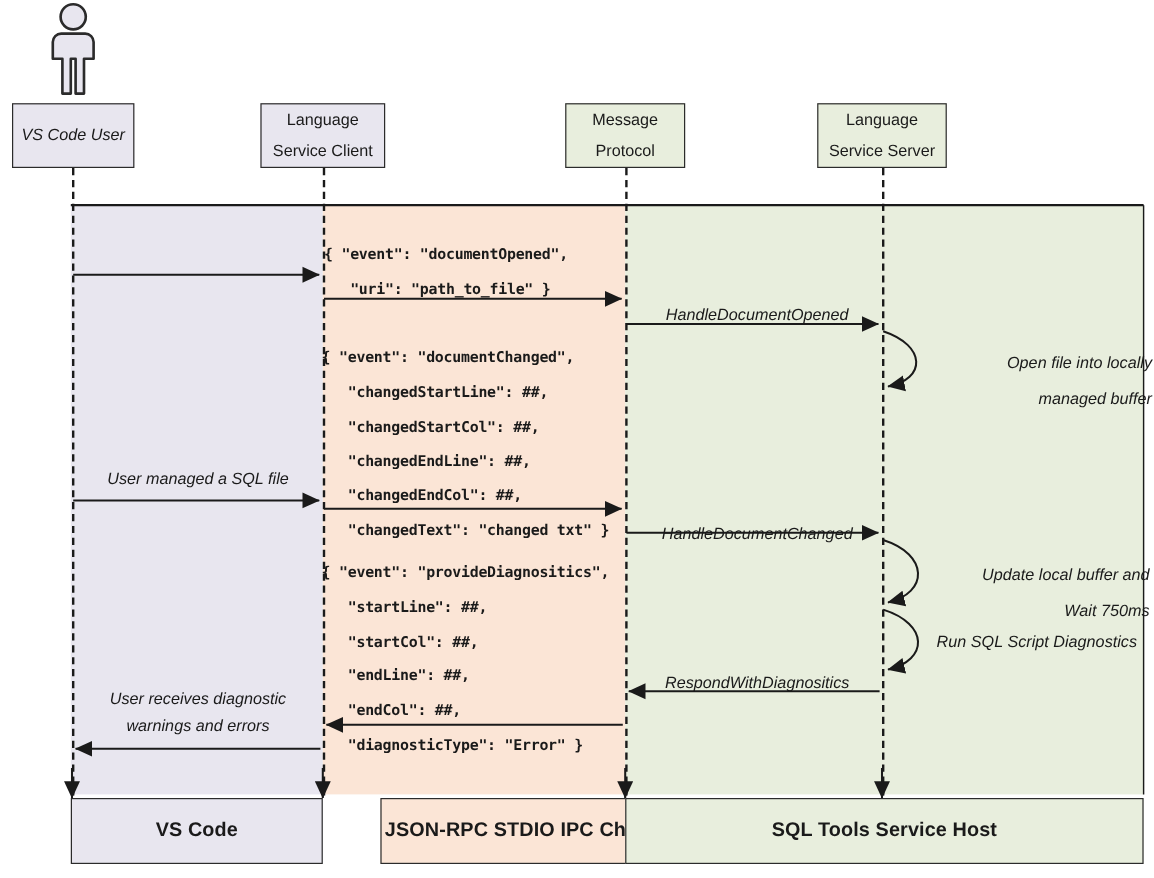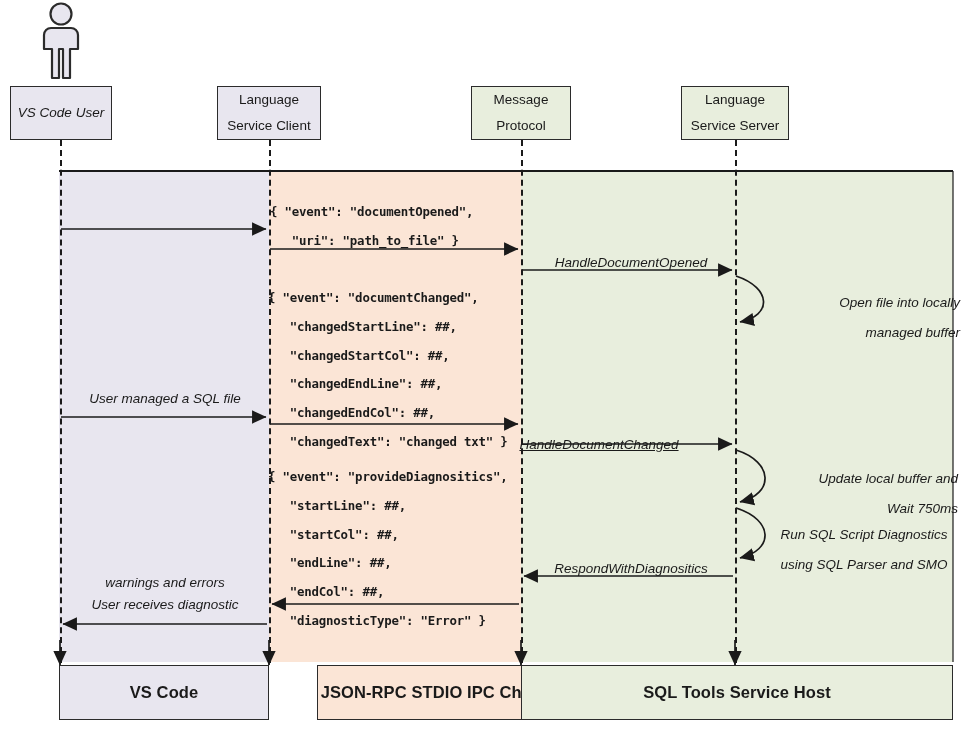--- a/index.html
+++ b/index.html
@@ -123,27 +123,27 @@
     <line x1="60" y1="640" x2="60" y2="665" stroke="#1a1a1a" stroke-width="1.7" marker-end="url(#ah)"></line>
     <line x1="269" y1="640" x2="269" y2="665" stroke="#1a1a1a" stroke-width="1.7" marker-end="url(#ah)"></line>
     <line x1="521" y1="640" x2="521" y2="665" stroke="#1a1a1a" stroke-width="1.7" marker-end="url(#ah)"></line>
     <line x1="735" y1="640" x2="735" y2="665" stroke="#1a1a1a" stroke-width="1.7" marker-end="url(#ah)"></line>
   </svg>
 
 
   <div class="mlabel" style="left:64px;top:388px;width:202px;">User managed a SQL file</div>
 
   <div class="mlabel" style="left:62px;top:572px;width:206px;">
+    <div>User receives diagnostic</div>
     <div>warnings and errors</div>
-    <div>User receives diagnostic</div>
   </div>
 
   <div class="mlabel" style="left:528px;top:252px;width:206px;">HandleDocumentOpened</div>
 
-  <div class="mlabel" style="left:496px;top:434px;width:206px;text-decoration:underline;">HandleDocumentChanged</div>
+  <div class="mlabel" style="left:528px;top:434px;width:206px;">HandleDocumentChanged</div>
 
   <div class="mlabel" style="left:528px;top:558px;width:206px;">RespondWithDiagnositics</div>
 
   <div class="jsonblk" style="left:270px;top:198px;">{ "event": "documentOpened",
    "uri": "path_to_file" }</div>
   <div class="jsonblk" style="left:268px;top:284px;">{ "event": "documentChanged",
    "changedStartLine": ##,
    "changedStartCol": ##,
    "changedEndLine": ##,
    "changedEndCol": ##,
@@ -160,20 +160,19 @@
     <div>managed buffer</div>
   </div>
 
   <div class="noteblk" style="left:770px;top:464px;width:188px;text-align:right;">
     <div>Update local buffer and</div>
     <div>Wait 750ms</div>
   </div>
 
   <div class="noteblk" style="left:768px;top:520px;width:192px;">
     <div>Run SQL Script Diagnostics</div>
-    <div>using SQL Parser and SMO</div>
   </div>
 
   <div class="fbox purple" style="left:59px;top:665px;width:210px;height:55px;">VS Code</div>
   <div class="fbox peach" style="left:269px;top:665px;width:252px;height:55px;margin-left:48px;">JSON-RPC STDIO IPC Channel</div>
   <div class="fbox green" style="left:521px;top:665px;width:432px;height:55px;">SQL Tools Service Host</div>
 
 </div>
 
 </body></html>

